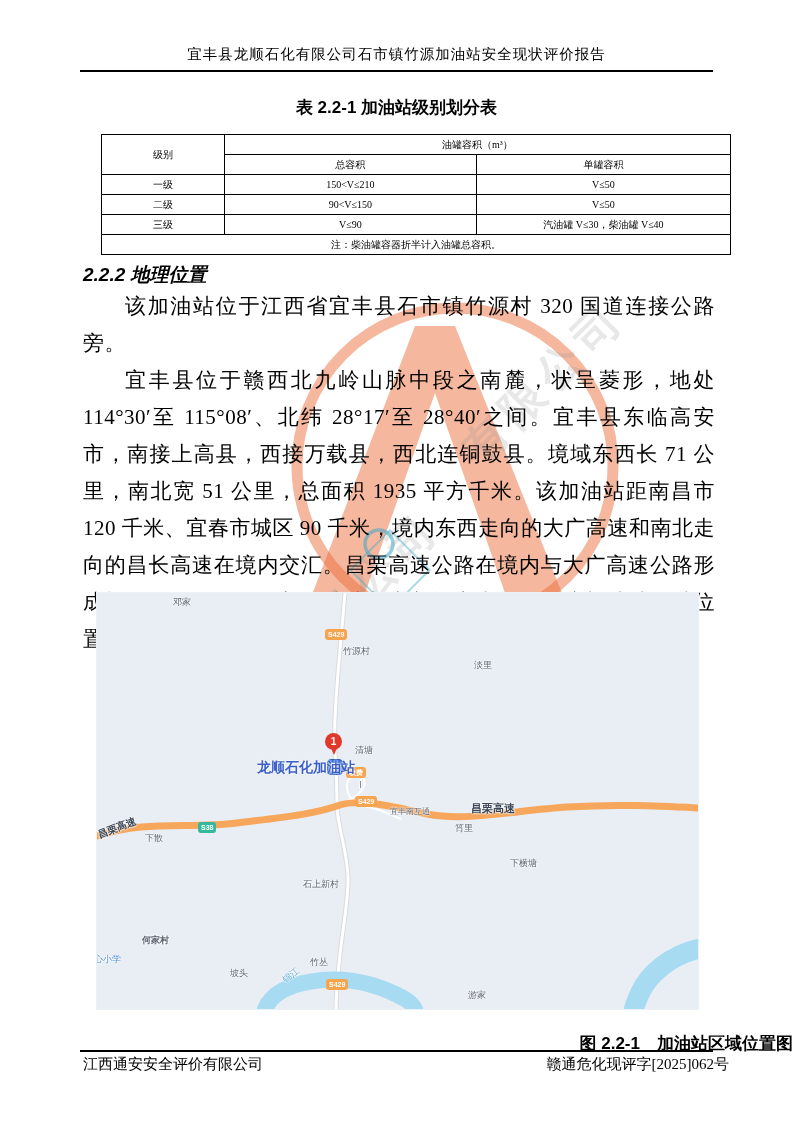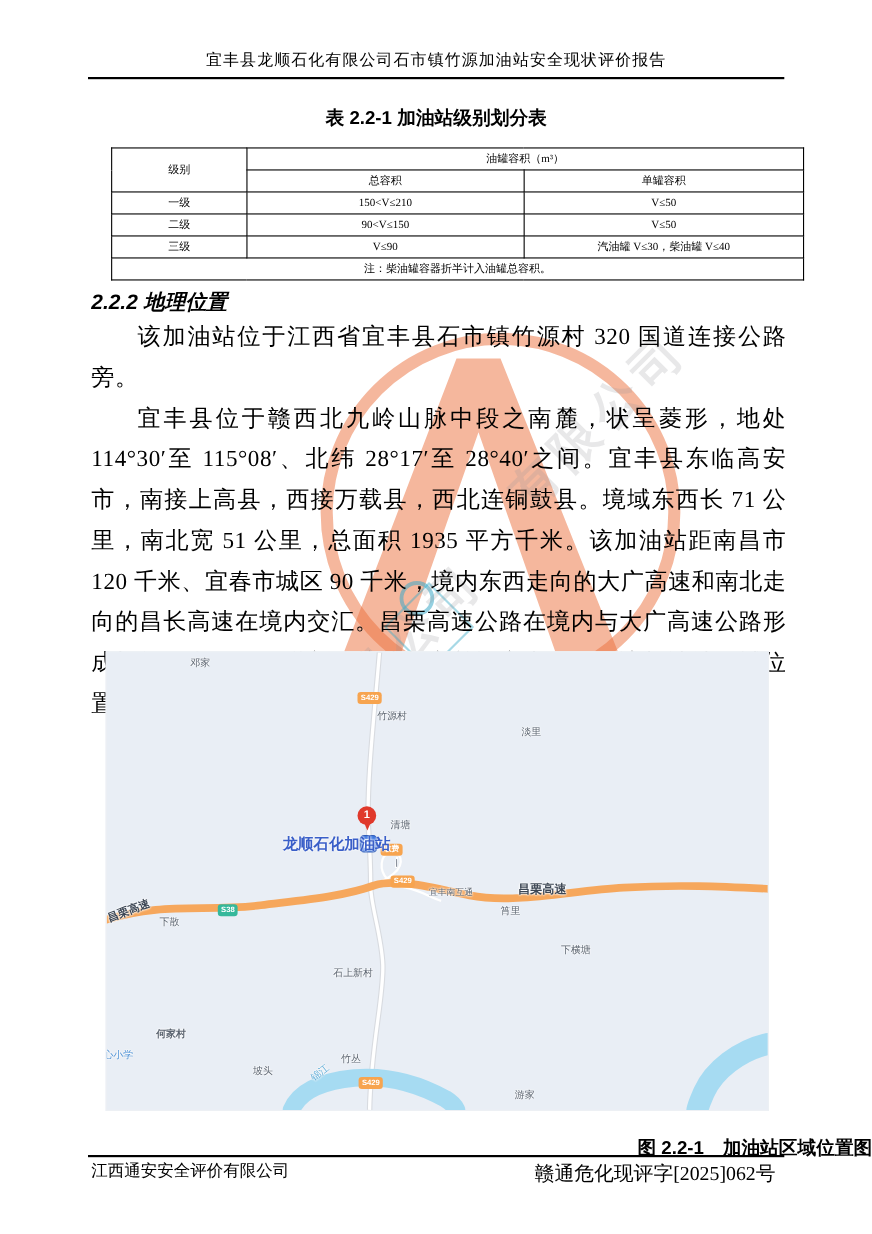--- a/index.html
+++ b/index.html
@@ -14,21 +14,21 @@
     font-size:44px; letter-spacing:8px; color:rgba(150,150,155,0.22); white-space:nowrap;
     transform:rotate(-45deg);}
   .wm-text.run1{left:150px; top:55px;}
   .wm-text.run2{left:-35px; top:265px;}
   
   .doc-header{position:absolute; left:80px; top:45px; width:633px; text-align:center;
     font-size:14.5px; letter-spacing:1px;}
   .header-rule{position:absolute; left:80px; top:70px; width:633px; height:2px; background:#000;}
   .footer-rule{position:absolute; left:80px; top:1050px; width:633px; height:2px; background:#000;}
   .footer-left{position:absolute; left:83px; top:1055px; font-size:15px;}
-  .footer-right{position:absolute; right:88px; top:1055px; font-size:18px;}
+  .footer-right{position:absolute; right:64px; top:1055px; font-size:15px;}
   .page-number{position:absolute; left:0; top:1029px; width:793px; text-align:center; font-size:14px;}
   
   .table-title{position:absolute; left:0; top:96px; width:793px; text-align:center;
     font-family:"Liberation Sans","DejaVu Sans",sans-serif; font-weight:bold; font-size:17px;}
   table.grading{position:absolute; left:101px; top:134px; width:630px;
     border-collapse:collapse; font-size:10px; text-align:center;}
   table.grading td{border:1px solid #000; padding:0; height:19px; line-height:19px;}
   td.col-level{width:115px;}
   td.col-total{width:237px;}
   td.col-single{width:239px;}

